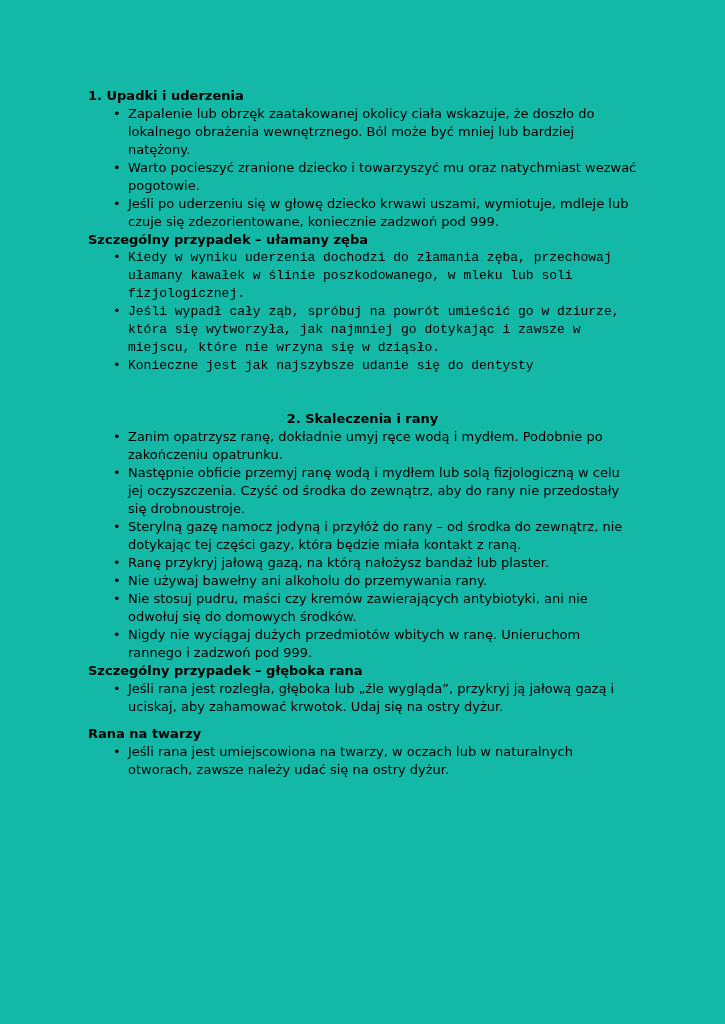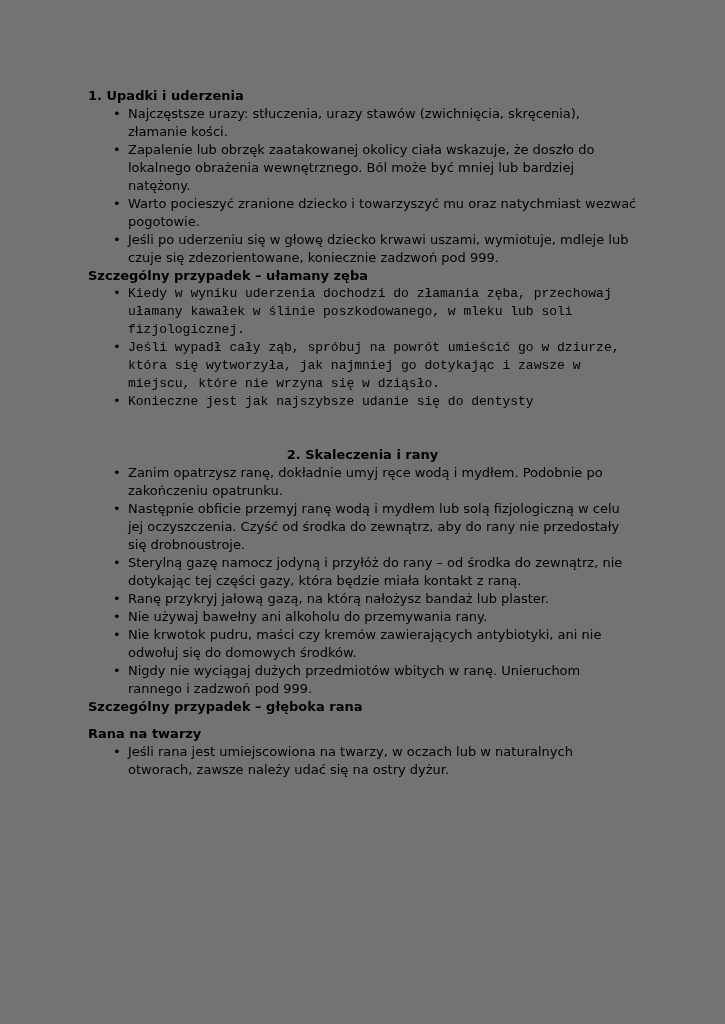--- a/index.html
+++ b/index.html
@@ -5,21 +5,21 @@
   html, body {
     margin: 0;
     padding: 0;
     background: #ffffff;
   }
   .page {
     position: relative;
     width: 725px;
     height: 1024px;
     margin: 0 auto;
-    background: #737373;
+    background: #14b8a6;
     color: #000000;
     font-family: "DejaVu Sans", "Liberation Sans", sans-serif;
     font-size: 13px;
     line-height: 18px;
     box-sizing: border-box;
     padding: 87px 88px 0 88px;
     overflow: hidden;
   }
   .heading {
     font-size: 13px;
@@ -51,44 +51,46 @@
   .gap22 { margin-top: 22px; font-family: Liberation Mono, monospace; }
   .gap35 { margin-top: 35px; text-align: center; }
 </style>
 </head>
 <body>
 
 <div class="page">
 
   <h2 class="heading gap0">1. Upadki i uderzenia</h2>
   <ul class="bullets gap10">
-    <li>Najczęstsze urazy: stłuczenia, urazy stawów (zwichnięcia, skręcenia), złamanie kości.</li>
     <li>Zapalenie lub obrzęk zaatakowanej okolicy ciała wskazuje, że doszło do lokalnego obrażenia wewnętrznego. Ból może być mniej lub bardziej natężony.</li>
     <li>Warto pocieszyć zranione dziecko i towarzyszyć mu oraz natychmiast wezwać pogotowie.</li>
     <li>Jeśli po uderzeniu się w głowę dziecko krwawi uszami, wymiotuje, mdleje lub czuje się zdezorientowane, koniecznie zadzwoń pod 999.</li>
   </ul>
 
   <h3 class="heading gap0">Szczególny przypadek – ułamany zęba</h3>
   <ul class="bullets gap22">
     <li>Kiedy w wyniku uderzenia dochodzi do złamania zęba, przechowaj ułamany kawałek w ślinie poszkodowanego, w mleku lub soli fizjologicznej.</li>
     <li>Jeśli wypadł cały ząb, spróbuj na powrót umieścić go w dziurze, która się wytworzyła, jak najmniej go dotykając i zawsze w miejscu, które nie wrzyna się w dziąsło.</li>
     <li>Konieczne jest jak najszybsze udanie się do dentysty</li>
   </ul>
 
   <h2 class="heading gap35">2. Skaleczenia i rany</h2>
   <ul class="bullets gap12">
     <li>Zanim opatrzysz ranę, dokładnie umyj ręce wodą i mydłem. Podobnie po zakończeniu opatrunku.</li>
     <li>Następnie obficie przemyj ranę wodą i mydłem lub solą fizjologiczną w celu jej oczyszczenia. Czyść od środka do zewnątrz, aby do rany nie przedostały się drobnoustroje.</li>
     <li>Sterylną gazę namocz jodyną i przyłóż do rany – od środka do zewnątrz, nie dotykając tej części gazy, która będzie miała kontakt z raną.</li>
     <li>Ranę przykryj jałową gazą, na którą nałożysz bandaż lub plaster.</li>
     <li>Nie używaj bawełny ani alkoholu do przemywania rany.</li>
-    <li>Nie krwotok pudru, maści czy kremów zawierających antybiotyki, ani nie odwołuj się do domowych środków.</li>
+    <li>Nie stosuj pudru, maści czy kremów zawierających antybiotyki, ani nie odwołuj się do domowych środków.</li>
     <li>Nigdy nie wyciągaj dużych przedmiotów wbitych w ranę. Unieruchom rannego i zadzwoń pod 999.</li>
   </ul>
 
   <h3 class="heading gap0">Szczególny przypadek – głęboka rana</h3>
+  <ul class="bullets gap12">
+    <li>Jeśli rana jest rozległa, głęboka lub „źle wygląda”, przykryj ją jałową gazą i uciskaj, aby zahamować krwotok. Udaj się na ostry dyżur.</li>
+  </ul>
 
   <h3 class="heading gap9">Rana na twarzy</h3>
   <ul class="bullets gap10">
     <li>Jeśli rana jest umiejscowiona na twarzy, w oczach lub w naturalnych otworach, zawsze należy udać się na ostry dyżur.</li>
   </ul>
 
 </div>
 
 </body></html>

